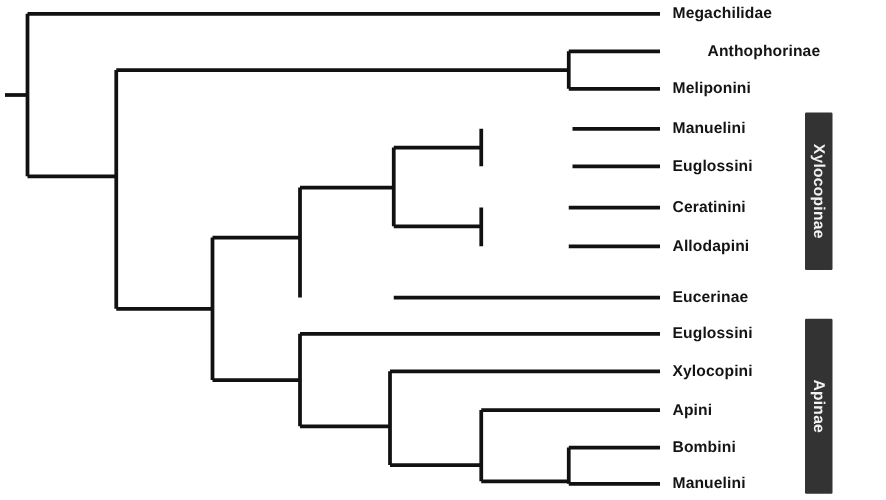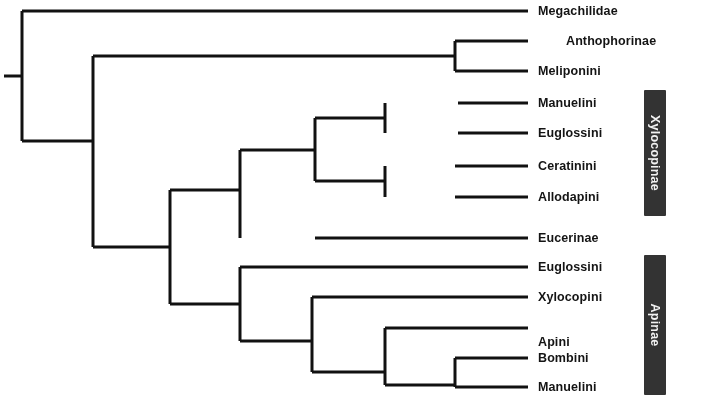--- a/index.html
+++ b/index.html
@@ -104,21 +104,21 @@
       <div class="tip-label" style="left: 538px; top: 11px;">Megachilidae</div>
       <div class="tip-label" style="left: 538px; top: 41px; margin-left: 28px;">Anthophorinae</div>
       <div class="tip-label" style="left: 538px; top: 71px;">Meliponini</div>
       <div class="tip-label" style="left: 538px; top: 103px;">Manuelini</div>
       <div class="tip-label" style="left: 538px; top: 133px;">Euglossini</div>
       <div class="tip-label" style="left: 538px; top: 166px;">Ceratinini</div>
       <div class="tip-label" style="left: 538px; top: 197px;">Allodapini</div>
       <div class="tip-label" style="left: 538px; top: 238px; text-align: right;">Eucerinae</div>
       <div class="tip-label" style="left: 538px; top: 267px;">Euglossini</div>
       <div class="tip-label" style="left: 538px; top: 297px;">Xylocopini</div>
-      <div class="tip-label" style="left: 538px; top: 328px; margin-top: 14px;">Apini</div>
+      <div class="tip-label" style="left: 538px; top: 328px;">Apini</div>
       <div class="tip-label" style="left: 538px; top: 358px;">Bombini</div>
       <div class="tip-label" style="left: 538px; top: 387px;">Manuelini</div>
     </div>
 
   <div id="clade-bars">
       <div class="clade-bar" style="left: 644px; top: 90px; width: 22px; height: 126px; background: rgb(51, 51, 51);">
         <span class="clade-bar-label" style="color: rgb(242, 242, 242);">Xylocopinae</span>
       </div>
       <div class="clade-bar" style="left: 644px; top: 255px; width: 22px; height: 140px; background: rgb(51, 51, 51);">
         <span class="clade-bar-label" style="color: rgb(242, 242, 242);">Apinae</span>

